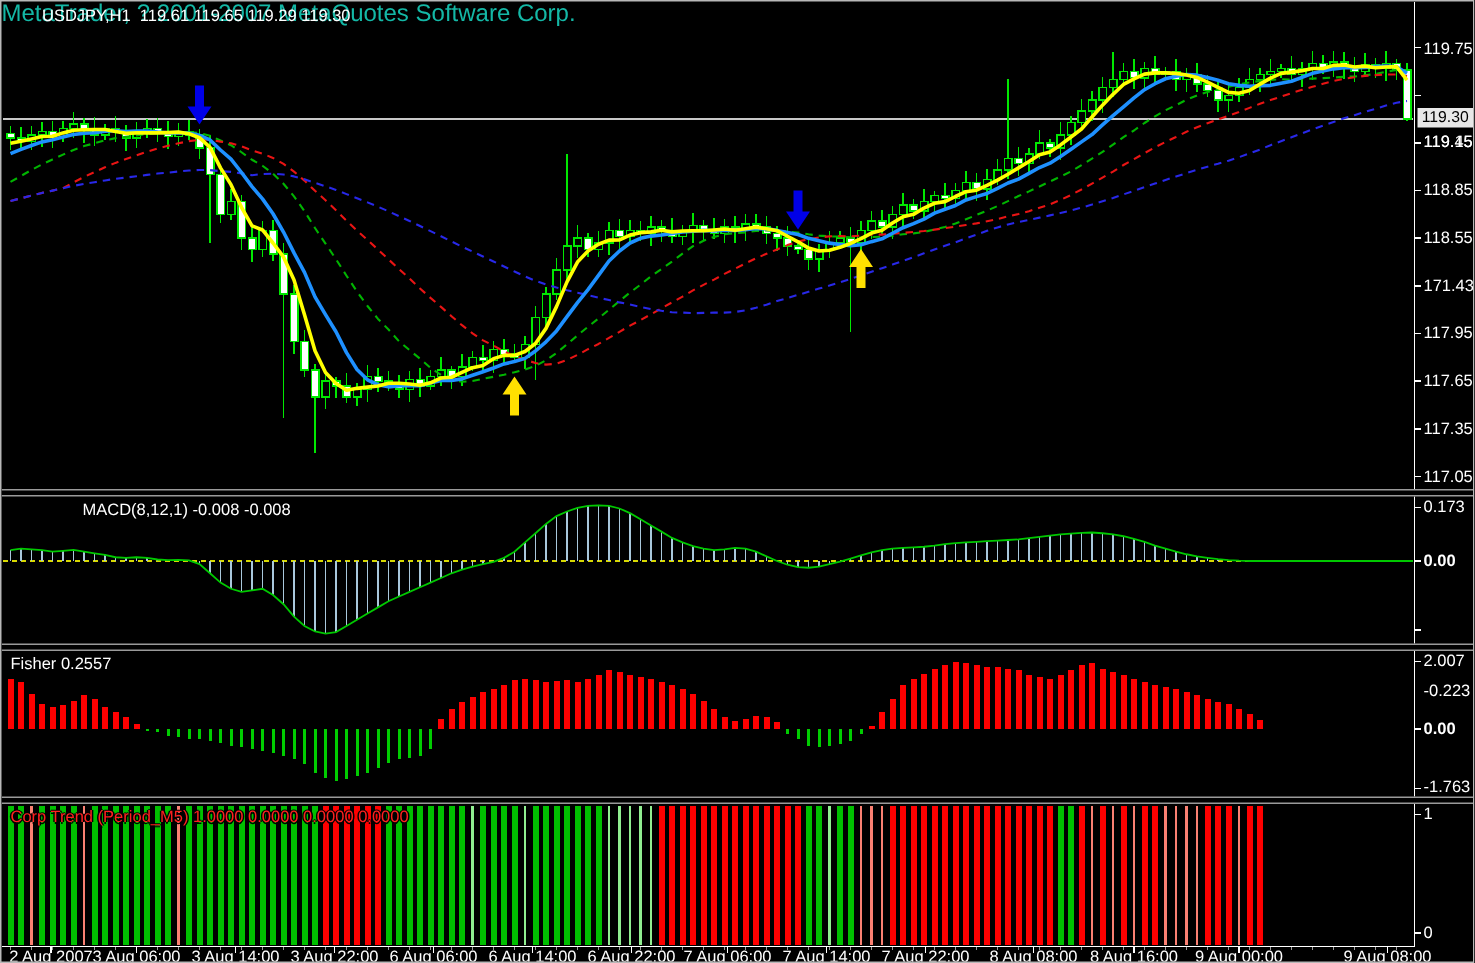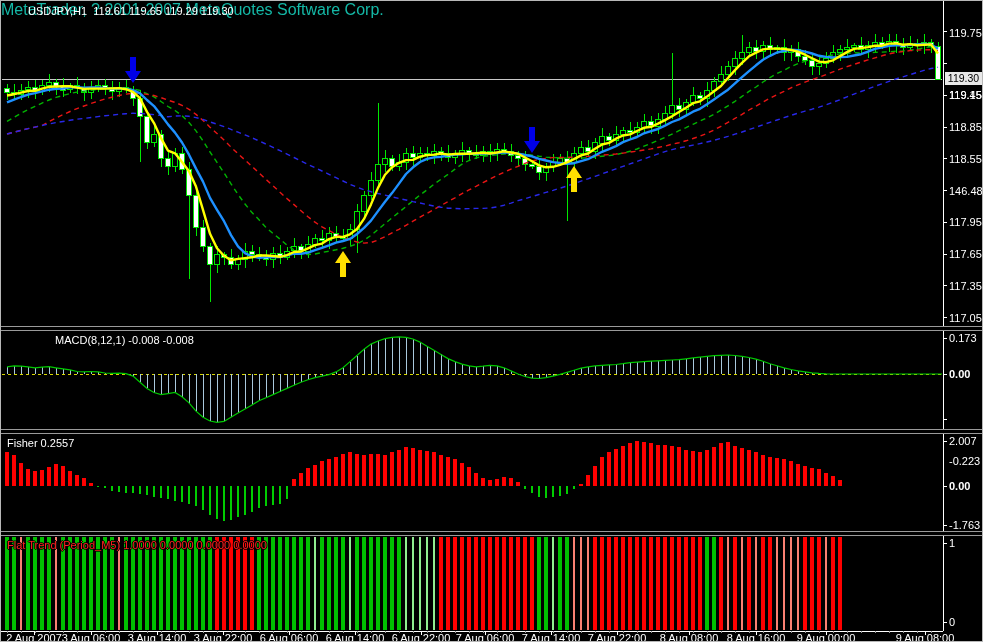--- a/index.html
+++ b/index.html
@@ -776,30 +776,30 @@
   <div class="panel-hit" style="top:433px;height:96px;"></div>
   <div class="panel-hit" style="top:536px;height:93px;"></div>
 
   <div class="divider" style="top:325px;"></div>
   <div class="divider" style="top:428px;"></div>
   <div class="divider" style="top:530px;"></div>
 
   <div id="main-title" class="chart-label">USDJPY,H1  119.61 119.65 119.29 119.30</div>
   <div id="macd-label" class="chart-label">MACD(8,12,1) -0.008 -0.008</div>
   <div id="fisher-label" class="chart-label">Fisher 0.2557</div>
-  <div id="flat-label" class="chart-label">Flat Trend (Period_M5) 1.0000 0.0000 0.0000 0.0000</div>
+  <div id="flat-label" class="chart-label">Corp Trend (Period_M5) 1.0000 0.0000 0.0000 0.0000</div>
   <div id="watermark">MetaTrader, ? 2001-2007 MetaQuotes Software Corp.</div>
 
   <div id="axis-labels">
       <span class="axl" style="top: 26px;">119.75</span>
       <span class="axl" style="top: 56.4778px; margin-top: 32px;">119.45</span>
       <span class="axl" style="top: 88.2556px;">119.15</span>
       <span class="axl" style="top: 120.033px; text-align: right;">118.85</span>
       <span class="axl" style="top: 151.811px;">118.55</span>
-      <span class="axl" style="top: 183.589px;">146.48</span>
+      <span class="axl" style="top: 183.589px;">171.43</span>
       <span class="axl" style="top: 215.367px;">117.95</span>
       <span class="axl" style="top: 247.144px;">117.65</span>
       <span class="axl" style="top: 278.922px;">117.35</span>
       <span class="axl" style="top: 310.7px;">117.05</span>
       <span class="axl" style="top: 331.362px;">0.173</span>
       <span class="axl b" style="top: 367px;">0.00</span>
       <span class="axl" style="top: 418px; margin-top: 36px;">-0.223</span>
       <span class="axl" style="top: 434.043px;">2.007</span>
       <span class="axl b" style="top: 479px;">0.00</span>
       <span class="axl" style="top: 518.491px;">-1.763</span>

